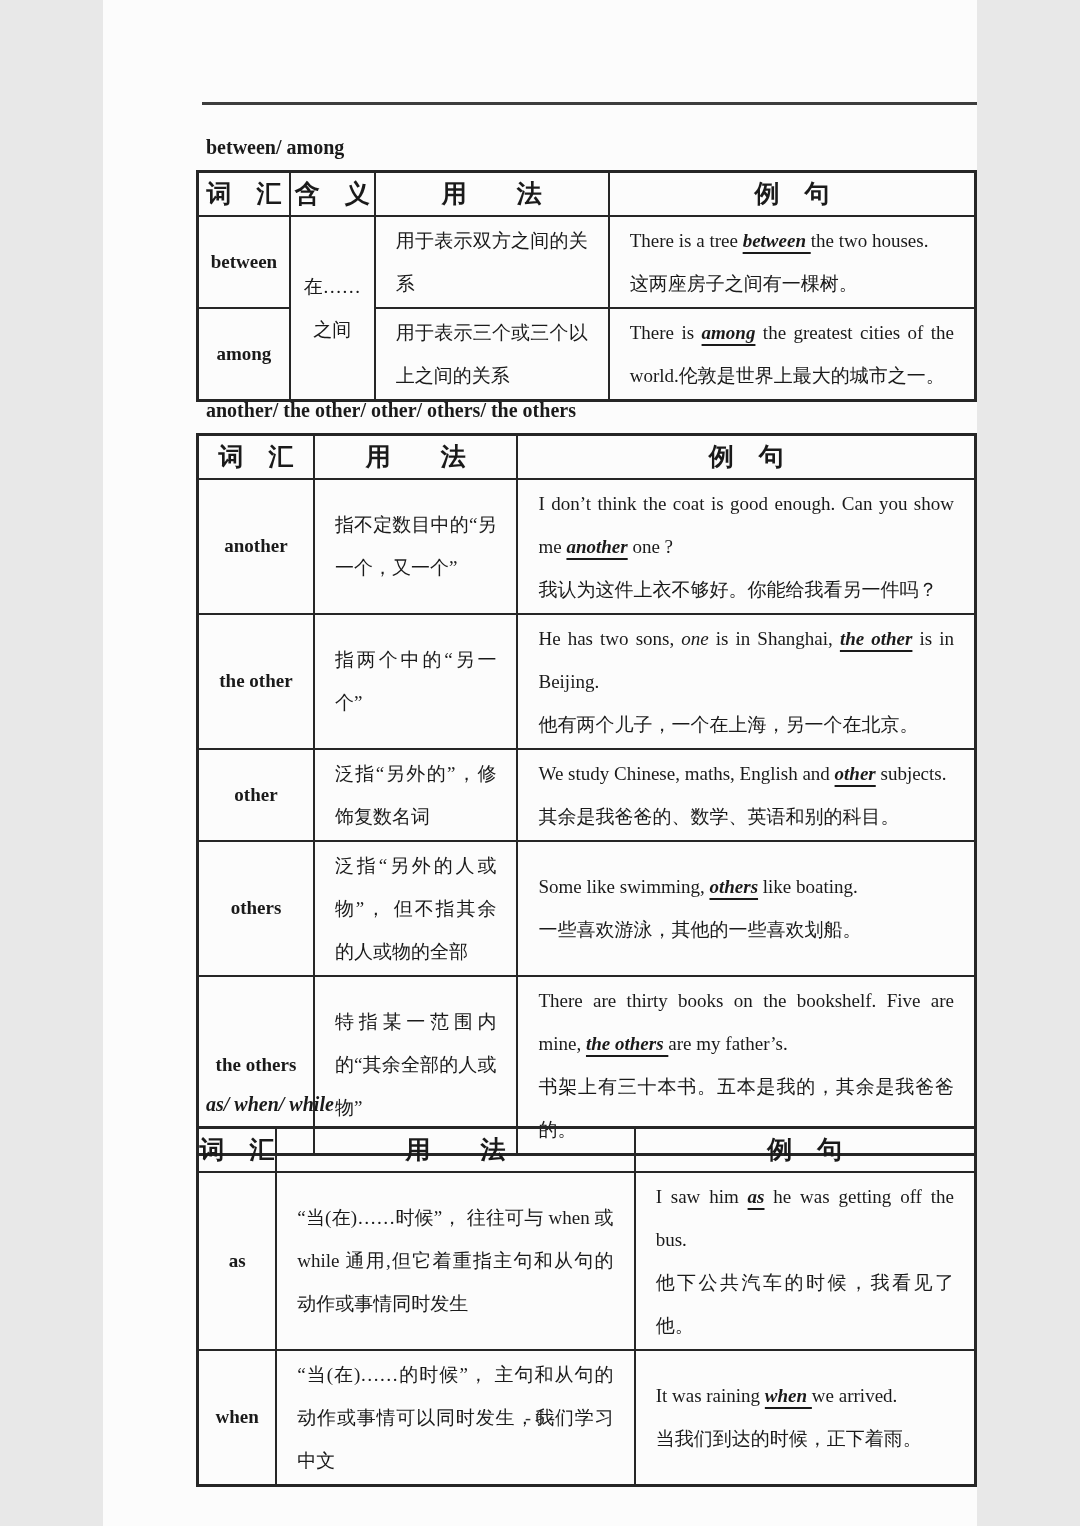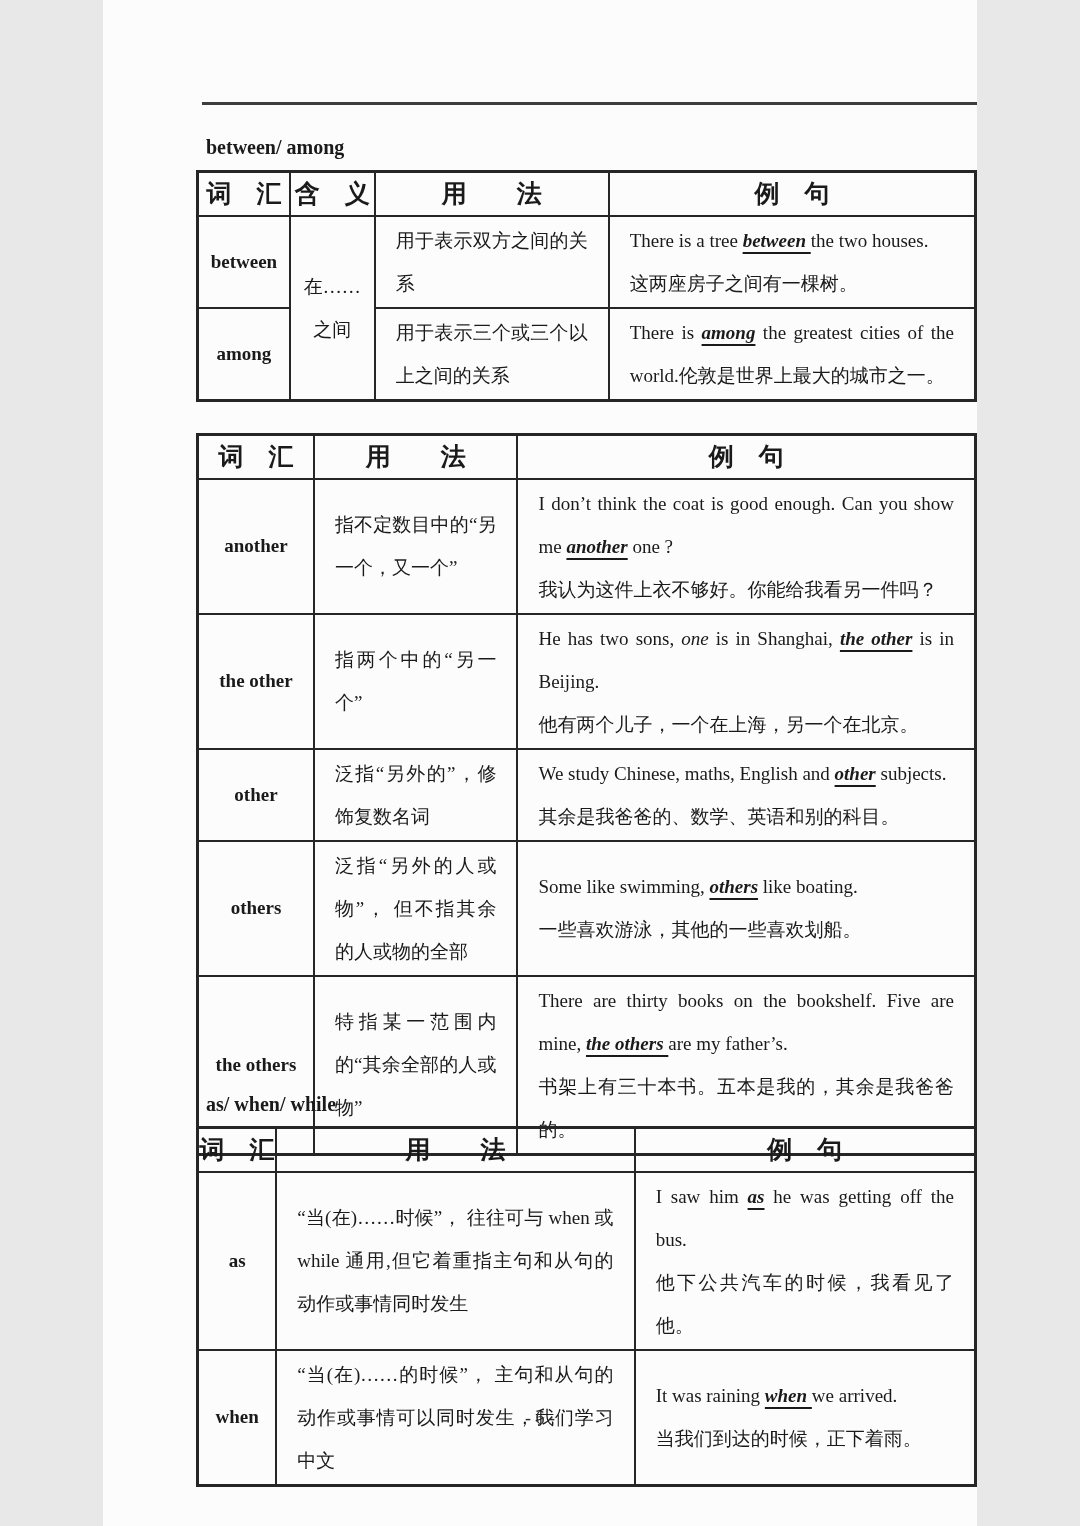--- a/index.html
+++ b/index.html
@@ -123,20 +123,21 @@
         <td class="usage">
           <p>用于表示三个或三个以上之间的关系</p>
         </td>
         <td class="example">
           <p><span>There is </span><span class="kw">among</span><span> the greatest cities of the world.伦敦是世界上最大的城市之一。</span></p>
         </td>
       </tr>
     </tbody>
   </table>
 
+  <div class="section-heading" style="top:399px;">another/ the other/ other/ others/ the others</div>
 
   <table class="grid" style="left:93px; top:433px;">
     <colgroup>
       <col style="width:125px">
         <col style="width:226px">
         <col style="width:531px">
     </colgroup>
     <thead>
       <tr style="height:44px">
         <th>词　汇</th>
@@ -191,21 +192,21 @@
           <p>特指某一范围内的“其余全部的人或物”</p>
         </td>
         <td class="example">
           <p><span>There are thirty books on the bookshelf. Five are mine, </span><span class="kw">the others </span><span>are my father’s.</span></p>
           <p><span>书架上有三十本书。五本是我的，其余是我爸爸的。</span></p>
         </td>
       </tr>
     </tbody>
   </table>
 
-  <div class="section-heading" style="top:1093px;">as/ when/ while</div>
+  <div class="section-heading" style="top:1093px;font-style:italic;">as/ when/ while</div>
 
   <table class="grid" style="left:93px; top:1126px;">
     <colgroup>
       <col style="width:79px">
         <col style="width:411px">
         <col style="width:392px">
     </colgroup>
     <thead>
       <tr style="height:44px">
         <th>词　汇</th>

